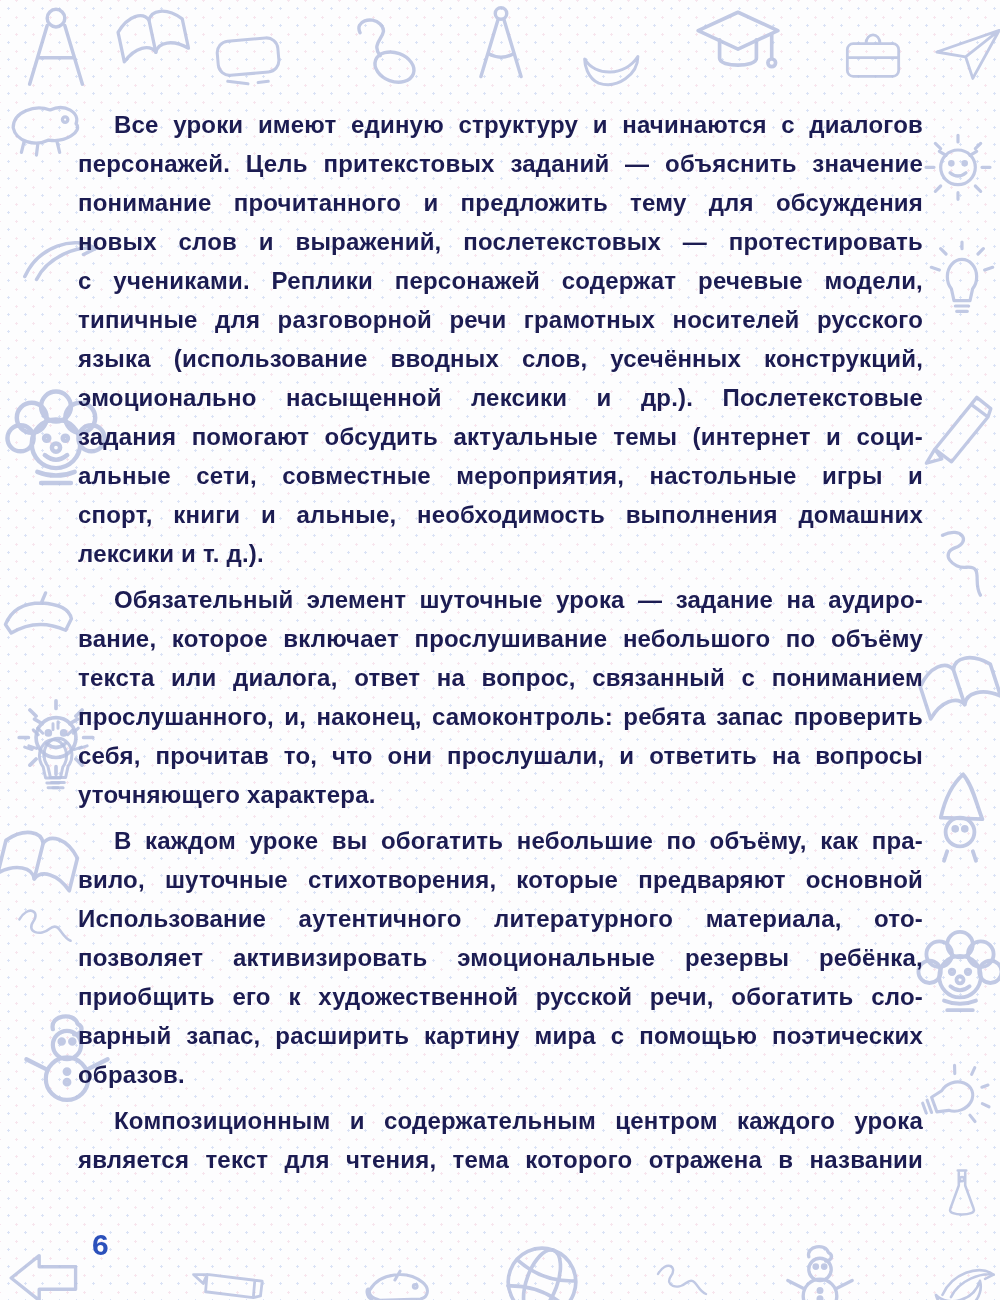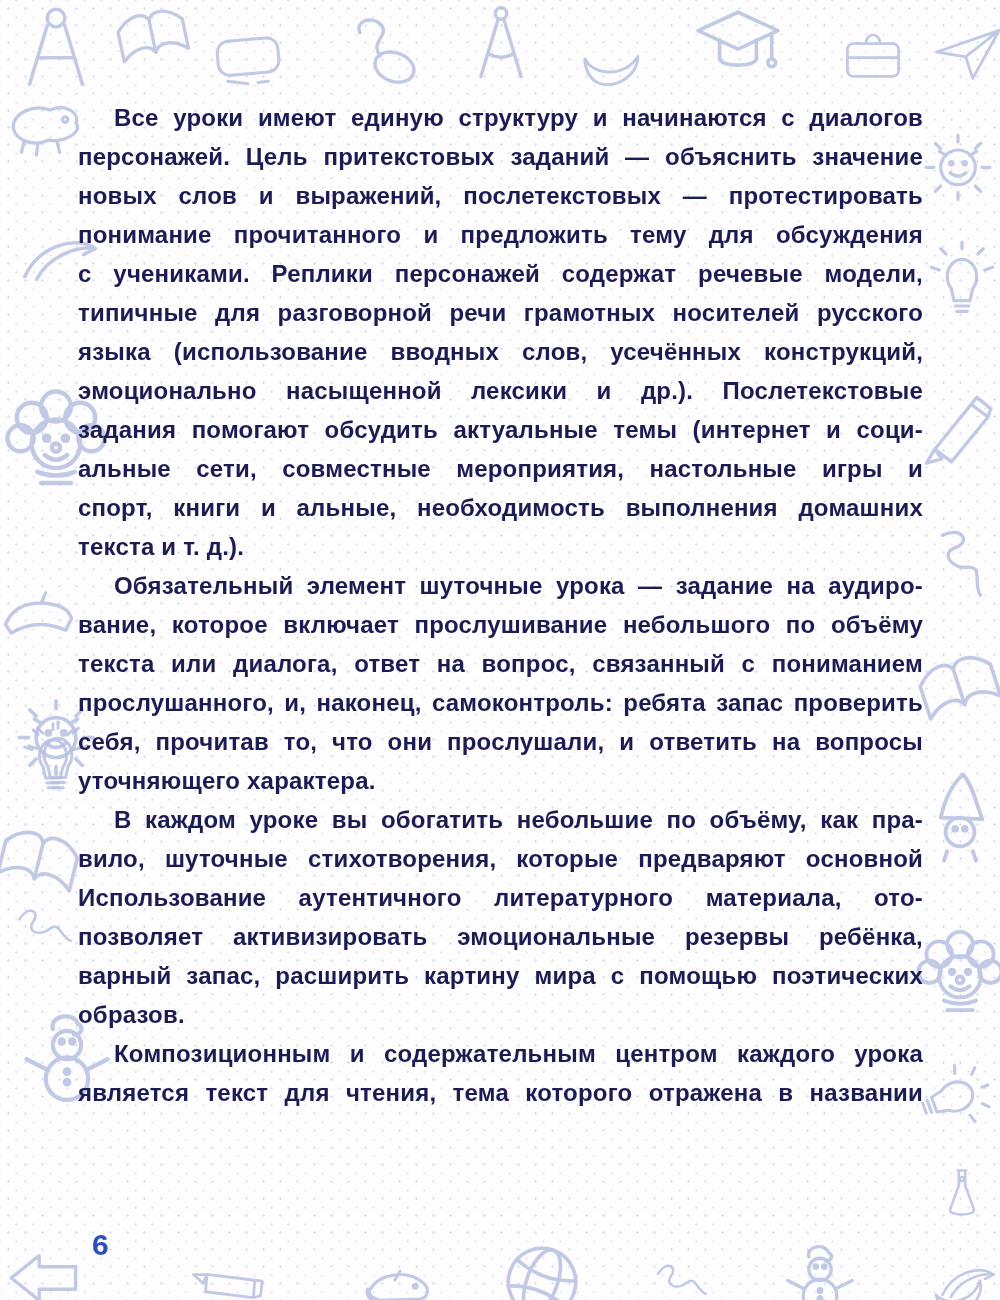--- a/index.html
+++ b/index.html
@@ -39,21 +39,21 @@
     font-size:24px;
     line-height:39px;
     letter-spacing:.2px;
   }
   .line{
     text-align:justify;
     text-align-last:justify;
     white-space:normal;
     height:39px;
   }
-  .line.indent{text-indent:36px;}
+  .line.indent{text-indent:36px;margin-top:7px;}
   .line.last{text-align-last:left;}
   .page-number{
     position:absolute;
     left:92px;top:1228px;
     color:var(--accent);
     font-weight:bold;
     font-size:30px;
   }
 </style>
 </head>
@@ -212,40 +212,41 @@
     <use href="#d-whale" x="356" y="1242" width="88" height="76"></use>
     <use href="#d-globe" x="496" y="1236" width="92" height="92" transform="rotate(20 542 1282)"></use>
     <use href="#d-squiggle" x="636" y="1252" width="92" height="60"></use>
     <use href="#d-snowman" x="778" y="1240" width="84" height="84"></use>
     <use href="#d-banana" x="918" y="1252" width="76" height="66" transform="rotate(-15 956 1285)"></use>
   </svg>
 
   <div class="text-block">
       <div class="line indent">Все уроки имеют единую структуру и начинаются с диалогов</div>
       <div class="line">персонажей. Цель притекстовых заданий — объяснить значение</div>
+      <div class="line">понимание прочитанного и предложить тему для обсуждения</div>
       <div class="line">новых слов и выражений, послетекстовых — протестировать</div>
-      <div class="line">понимание прочитанного и предложить тему для обсуждения</div>
       <div class="line">с учениками. Реплики персонажей содержат речевые модели,</div>
       <div class="line">типичные для разговорной речи грамотных носителей русского</div>
       <div class="line">языка (использование вводных слов, усечённых конструкций,</div>
       <div class="line">эмоционально насыщенной лексики и др.). Послетекстовые</div>
       <div class="line">задания помогают обсудить актуальные темы (интернет и соци-</div>
       <div class="line">альные сети, совместные мероприятия, настольные игры и</div>
       <div class="line">спорт, книги и альные, необходимость выполнения домашних</div>
-      <div class="line last">текста и т. д.).</div>
+      <div class="line last">лексики и т. д.).</div>
       <div class="line indent">Обязательный элемент шуточные урока — задание на аудиро-</div>
       <div class="line">вание, которое включает прослушивание небольшого по объёму</div>
       <div class="line">текста или диалога, ответ на вопрос, связанный с пониманием</div>
       <div class="line">прослушанного, и, наконец, самоконтроль: ребята запас проверить</div>
       <div class="line">себя, прочитав то, что они прослушали, и ответить на вопросы</div>
       <div class="line last">уточняющего характера.</div>
       <div class="line indent">В каждом уроке вы обогатить небольшие по объёму, как пра-</div>
       <div class="line">вило, шуточные стихотворения, которые предваряют основной</div>
       <div class="line">Использование аутентичного литературного материала, ото-</div>
       <div class="line">позволяет активизировать эмоциональные резервы ребёнка,</div>
+      <div class="line">приобщить его к художественной русской речи, обогатить сло-</div>
       <div class="line">варный запас, расширить картину мира с помощью поэтических</div>
       <div class="line last">образов.</div>
       <div class="line indent">Композиционным и содержательным центром каждого урока</div>
       <div class="line">является текст для чтения, тема которого отражена в названии</div>
     </div>
 
   <div class="page-number">6</div>
 </div>
 
 </body></html>

